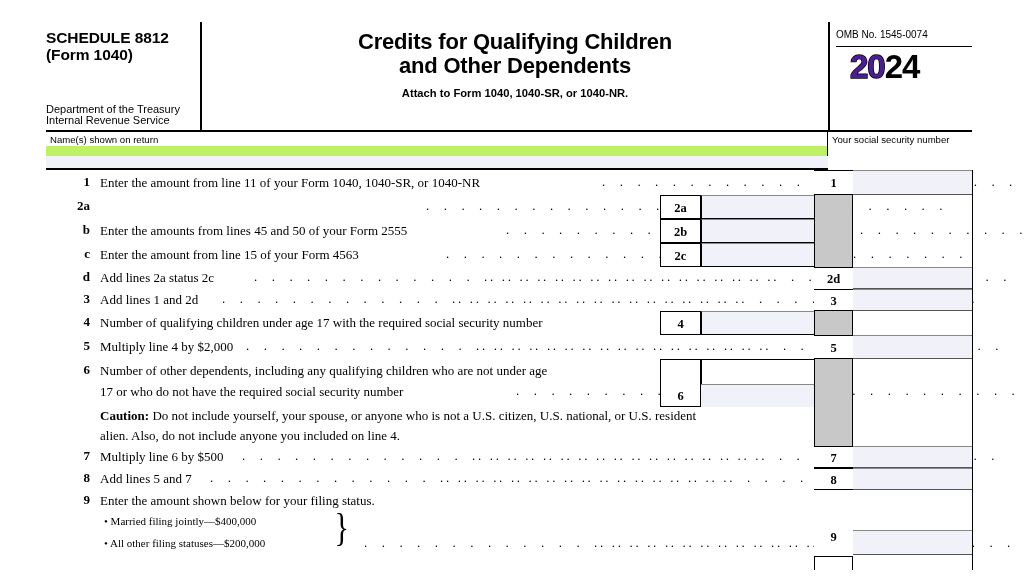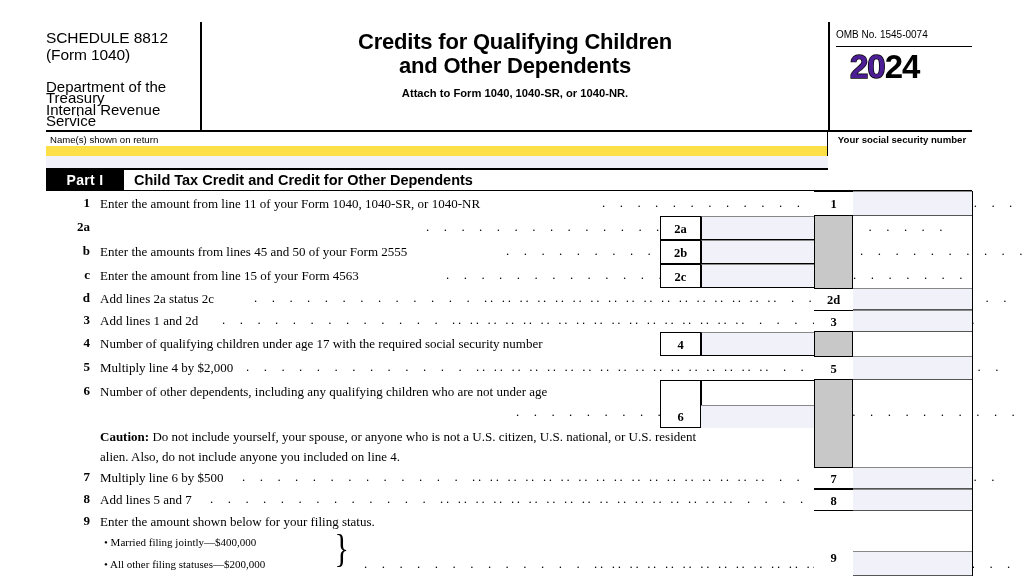--- a/index.html
+++ b/index.html
@@ -33,31 +33,31 @@
     border-bottom: 2px solid #000;
   }
   .hdr-left {
     position: absolute;
     left: 0; top: 0;
     width: 156px; height: 110px;
     border-right: 2px solid #000;
   }
   .sched-title {
     font-family: "Liberation Sans", sans-serif;
-    font-weight: normal;
+    font-weight: bold;
     font-size: 15.5px;
     line-height: 17px;
     padding-top: 7px;
     letter-spacing: -0.1px;
   }
   .dept {
     position: absolute;
     left: 0; bottom: 6px;
     font-family: "Liberation Sans", sans-serif;
-    font-size: 15px;
+    font-size: 11px;
     line-height: 11.2px;
   }
 
   .hdr-center {
     position: absolute;
     left: 158px; top: 0;
     width: 622px; height: 110px;
     text-align: center;
   }
   .main-title {
@@ -123,35 +123,35 @@
   .namerow {
     position: relative;
     height: 38px;
     border-bottom: 2px solid #000;
     background: #f1f1fa;
   }
   .namerow .cellL {
     position: absolute;
     left: 0; top: 0; width: 782px; height: 24px;
     border-right: 1px solid #000;
-    background: #fde047;
+    background: #bef264;
   }
   .namerow .cellR {
     position: absolute;
     left: 782px; top: 0; width: 144px; height: 38px;
     background: #ffffff;
   }
   .fieldlabel {
     font-family: "Liberation Sans", sans-serif;
     font-size: 9.6px;
     padding: 2px 0 0 4px;
     background: #ffffff;
   }
   .cellL .fieldlabel { height: 14px; }
-  .cellR .fieldlabel { font-weight: bold; height: 14px; text-align: center; }
+  .cellR .fieldlabel { font-weight: normal; height: 14px; }
 
   
   .parthdr {
     position: relative;
     height: 21px;
     border-bottom: 1.5px solid #000;
     background: #ffffff;
   }
   .part-tag {
     position: absolute;
@@ -283,24 +283,20 @@
       <div class="cellL">
         <div class="fieldlabel">Name(s) shown on return</div>
         <div style="height:22px;padding-left:4px;font-size:12px"></div>
       </div>
       <div class="cellR">
         <div class="fieldlabel">Your social security number</div>
         <div style="height:22px;padding-left:4px;font-size:12px"></div>
       </div>
     </div>
 
-    <div class="parthdr">
-      <div class="part-tag">Part I</div>
-      <div class="part-title">Child Tax Credit and Credit for Other Dependents</div>
-    </div>
 
     <div class="body">
 
       <div class="vrule" style="left:768px; top:0; height:400px; border-left-width:1.5px"></div>
       <div class="vrule" style="left:806px; top:0; height:400px; border-left-width:1.5px"></div>
       <div class="vrule" style="left:926px; top:0; height:400px; border-left-width:1.5px"></div>
 
       <div class="row" style="height:25px">
         <div class="lineno" style="top:4px">1</div>
         <div class="ltext" style="top:4px">Enter the amount from line 11 of your Form 1040, 1040-SR, or 1040-NR</div>
@@ -366,20 +362,21 @@
         <div class="ltext" style="top:3px">Multiply line 4 by $2,000</div>
         <div class="dots" style="left:200px; top:3px">. . . . . . . . . . . . . . . . . . . . . . . . . . . . . .</div>
         <div class="dots" style="left:436px; top:3px">. . . . . . . . . . . . . . . . . . . . . . . . . . . . . .</div>
         <div class="box lbl" style="left:768px; top:0; width:39px; height:24px; line-height:24px; border-left:none; border-right:none">5</div>
         <div class="box amt" style="left:807px; top:0; width:119px; height:24px; border-left:none; border-bottom:1.5px solid #555"></div>
       </div>
 
       <div class="row" style="height:48px">
         <div class="lineno" style="top:3px">6</div>
         <div class="ltext" style="top:3px">Number of other dependents, including any qualifying children who are not under age</div>
+        <div class="ltext" style="top:24px">17 or who do not have the required social security number</div>
         <div class="dots" style="left:470px; top:24px">. . . . . . . . . . . . . . . . . . . . . . . . . . . . . .</div>
         <div class="box white" style="left:614px; top:0; width:41px; height:48px">
           <div style="position:absolute; bottom:2px; left:0; width:100%; text-align:center; font-weight:bold; font-size:12.5px">6</div>
         </div>
         <div class="box white" style="left:655px; top:0; width:114px; height:48px; border-right:1px solid #000">
           <div class="box amt" style="left:-1px; top:24px; width:114px; height:23px; border:none; border-top:1px solid #888"></div>
         </div>
         <div class="box shade" style="left:768px; top:0; width:39px; height:48px; border-top:none; border-bottom:none"></div>
       </div>
 

